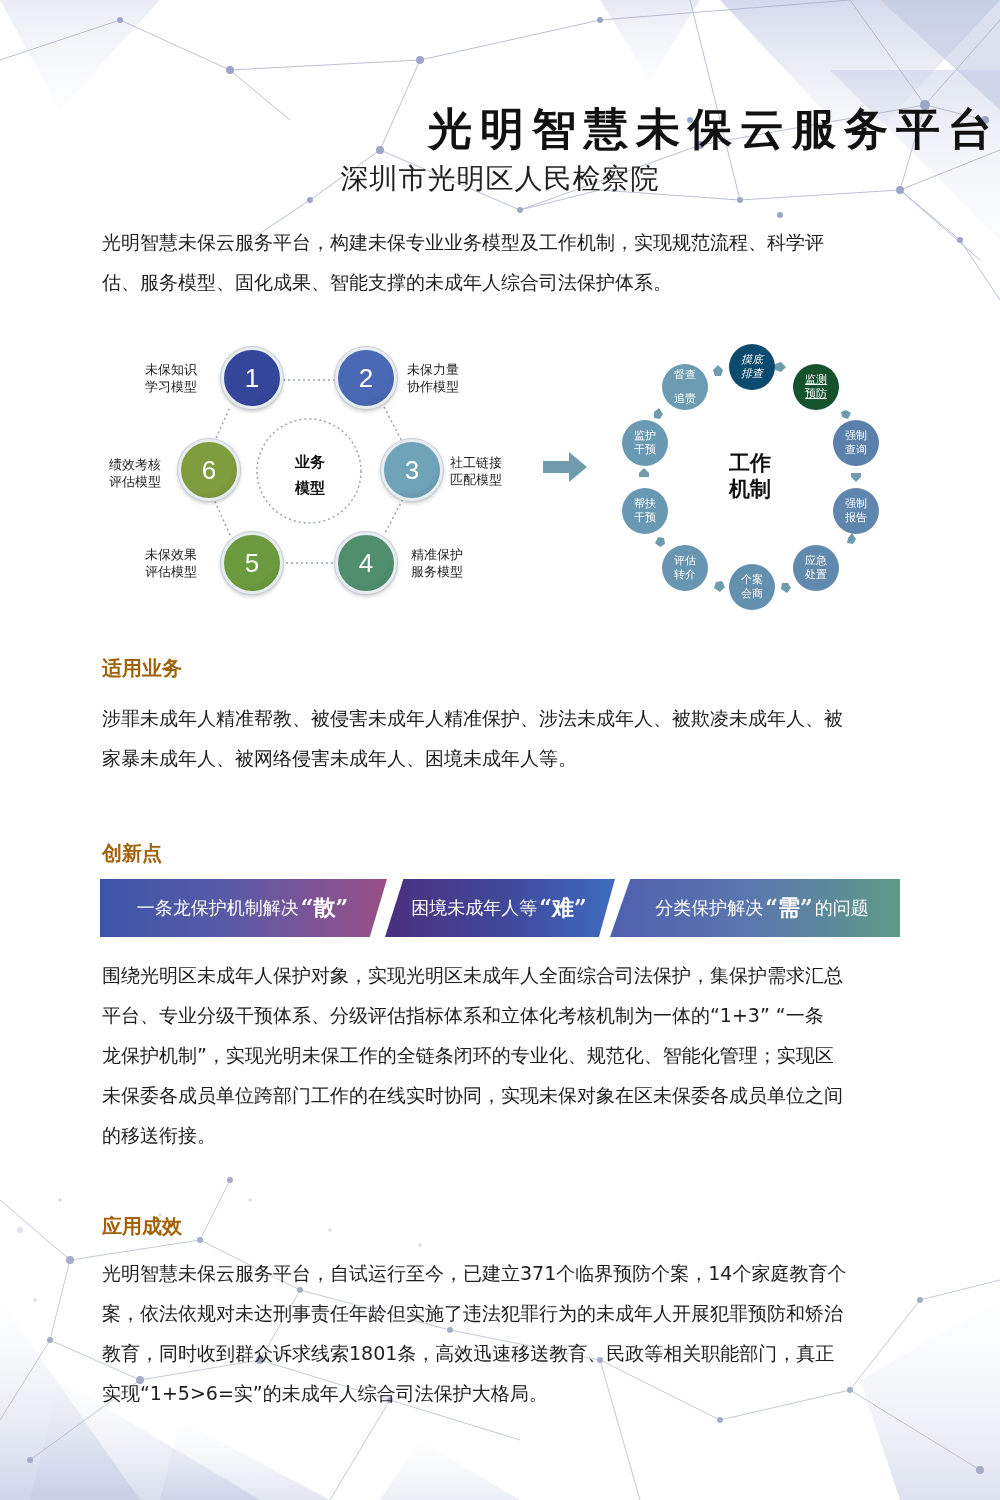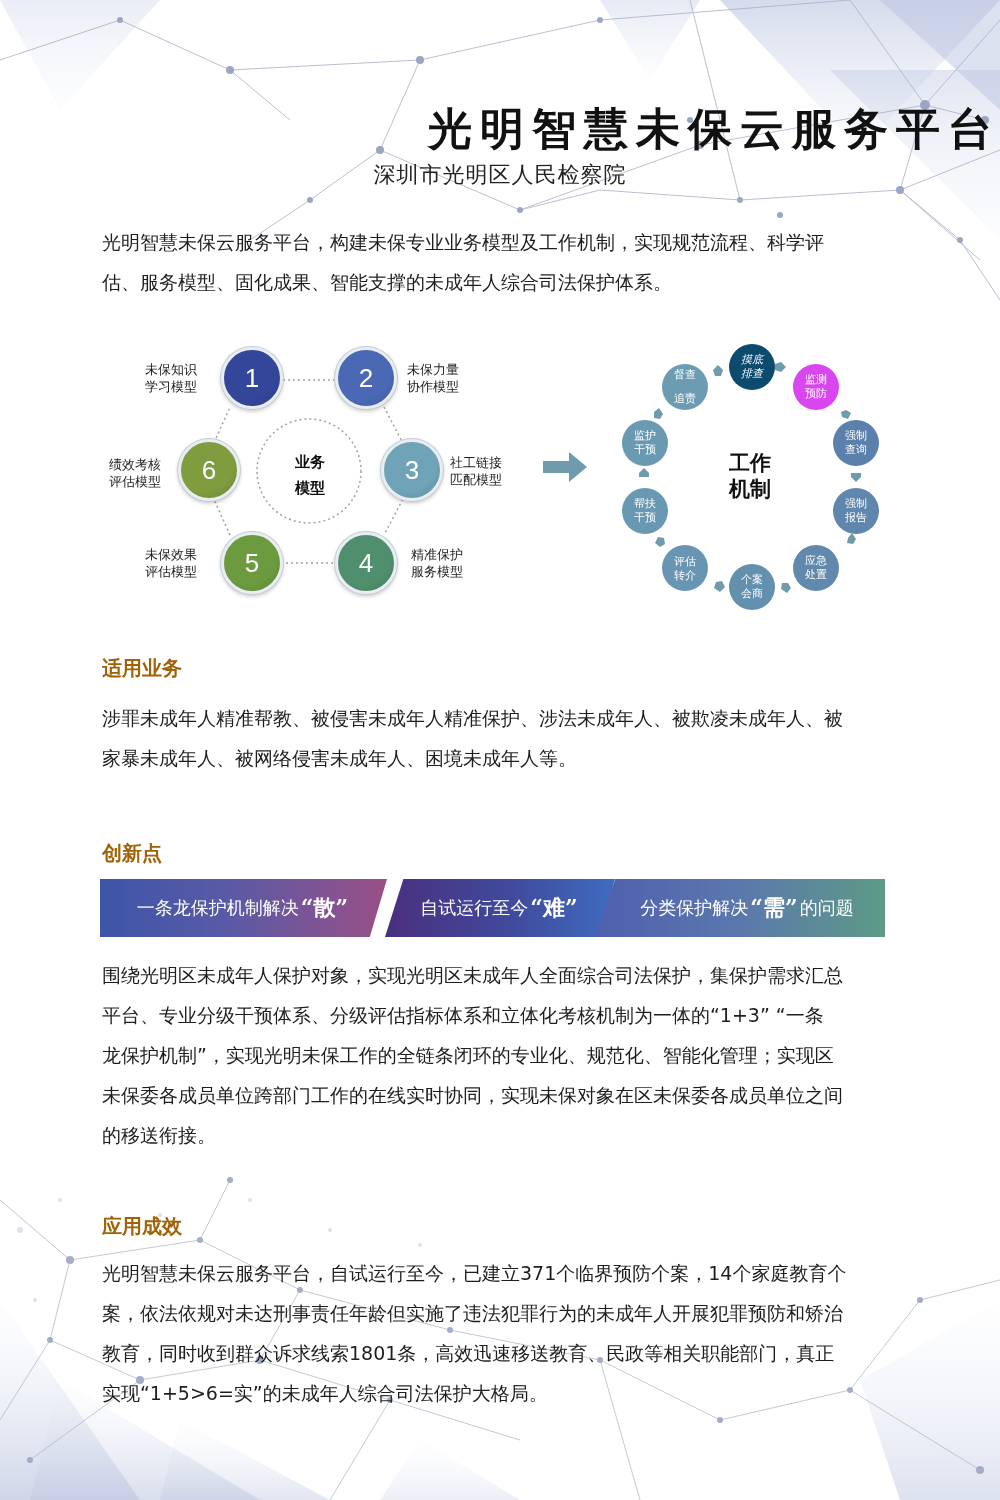--- a/index.html
+++ b/index.html
@@ -13,21 +13,21 @@
   }
   #bg { position: absolute; left: 0; top: 0; width: 1000px; height: 1500px; z-index: 0; }
   .layer { position: absolute; z-index: 1; }
 
   .title {
     left: 0; top: 100px; width: 1000px; text-align: right;
     font-size: 44px; font-weight: bold; letter-spacing: 8px; color: #111;
   }
   .subtitle {
     left: 0; top: 160px; width: 1000px; text-align: center;
-    font-size: 22px; color: #222; letter-spacing: 1px;
+    font-size: 28px; color: #222; letter-spacing: 1px;
   }
   .para {
     left: 102px; width: 800px; font-size: 19px; line-height: 40px; color: #1e1e1e;
     text-align: justify;
   }
   .section-heading {
     left: 102px; font-size: 20px; font-weight: bold; color: #a16207;
   }
 
   
@@ -244,41 +244,41 @@
 
 <svg class="layer flow-arrow" width="44" height="30">
   <polygon points="0,9 26,9 26,0 44,15 26,30 26,21 0,21" fill="#6f9bad"></polygon>
 </svg>
 
 <div class="layer mech-diagram">
   <div class="mech-node" style="left:129px; top:4px; background:#0c4a6e;font-style:italic;">
     <span>摸底</span>
     <span>排查</span>
   </div>
-  <div class="mech-node" style="left:193px; top:24px; background:#d946ef;">
+  <div class="mech-node" style="left:193px; top:24px; background:#14532d;text-decoration:underline;">
     <span>监测</span>
     <span>预防</span>
   </div>
   <div class="mech-node" style="left:233px; top:80px; background:#5a80ab;">
     <span>强制</span>
     <span>查询</span>
   </div>
   <div class="mech-node" style="left:233px; top:148px; background:#5f86ad;">
     <span>强制</span>
     <span>报告</span>
   </div>
   <div class="mech-node" style="left:193px; top:205px; background:#6189ad;">
     <span>应急</span>
     <span>处置</span>
   </div>
   <div class="mech-node" style="left:129px; top:224px; background:#6490b0;">
     <span>个案</span>
     <span>会商</span>
   </div>
-  <div class="mech-node" style="left:62px; top:205px; background:#6795b2;font-family:Liberation Serif, serif;">
+  <div class="mech-node" style="left:62px; top:205px; background:#6795b2;">
     <span>评估</span>
     <span>转介</span>
   </div>
   <div class="mech-node" style="left:22px; top:148px; background:#6998b2;">
     <span>帮扶</span>
     <span>干预</span>
   </div>
   <div class="mech-node" style="left:22px; top:80px; background:#6a9ab2;">
     <span>监护</span>
     <span>干预</span>
@@ -315,25 +315,25 @@
   <div>家暴未成年人、被网络侵害未成年人、困境未成年人等。</div>
 </div>
 
 <h2 class="layer section-heading" style="top:840px;">创新点</h2>
 <div class="layer banners">
   <div class="banner" style="left:0; width:287px; background:linear-gradient(90deg,#3d55a8 0%,#5a5aa6 45%,#9a4f86 100%); clip-path:polygon(0 0,100% 0,94% 100%,0 100%);">
     <span>一条龙保护机制解决</span>
     <span class="q">“散”</span>
   </div>
   <div class="banner" style="left:285px; width:230px; background:linear-gradient(90deg,#4a2f7e 0%,#404a9c 55%,#3f6cc0 100%); clip-path:polygon(8% 0,100% 0,93% 100%,0 100%);">
-    <span>自试运行至今</span>
+    <span>困境未成年人等</span>
     <span class="q">“难”</span>
     <span></span>
   </div>
-  <div class="banner" style="left:495px; width:290px; background:linear-gradient(90deg,#4f5fae 0%,#5b78ad 50%,#5d9a86 100%); clip-path:polygon(7% 0,100% 0,100% 100%,0 100%); padding-left:14px;text-align:center;">
+  <div class="banner" style="left:510px; width:290px; background:linear-gradient(90deg,#4f5fae 0%,#5b78ad 50%,#5d9a86 100%); clip-path:polygon(7% 0,100% 0,100% 100%,0 100%); padding-left:14px;text-align:center;">
     <span>分类保护解决</span>
     <span class="q">“需”</span>
     <span>的问题</span>
   </div>
 </div>
 <div class="layer para" style="top:955px;">
   <div>围绕光明区未成年人保护对象，实现光明区未成年人全面综合司法保护，集保护需求汇总</div>
   <div>平台、专业分级干预体系、分级评估指标体系和立体化考核机制为一体的“1+3” “一条</div>
   <div>龙保护机制”，实现光明未保工作的全链条闭环的专业化、规范化、智能化管理；实现区</div>
   <div>未保委各成员单位跨部门工作的在线实时协同，实现未保对象在区未保委各成员单位之间</div>

